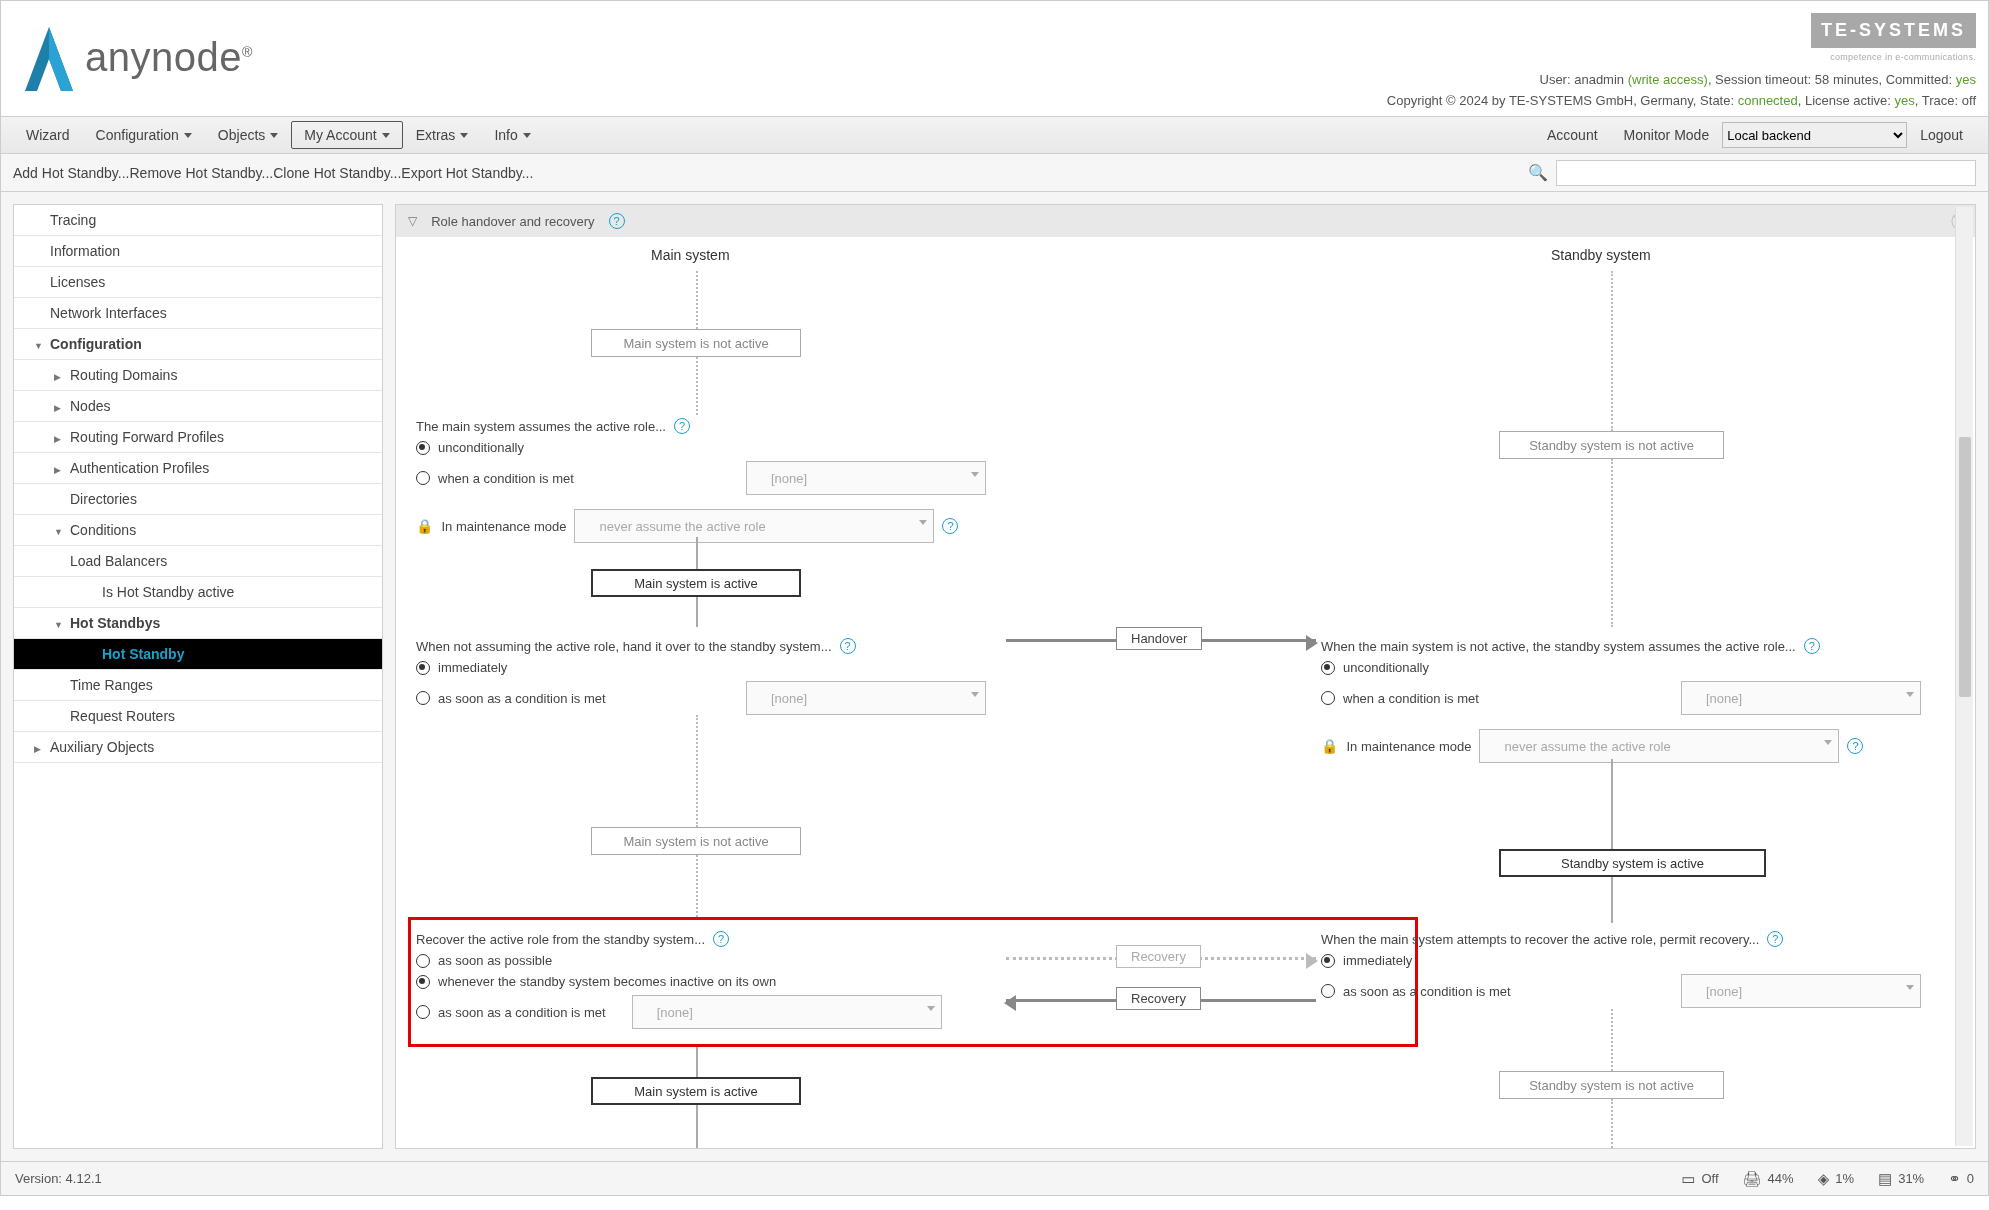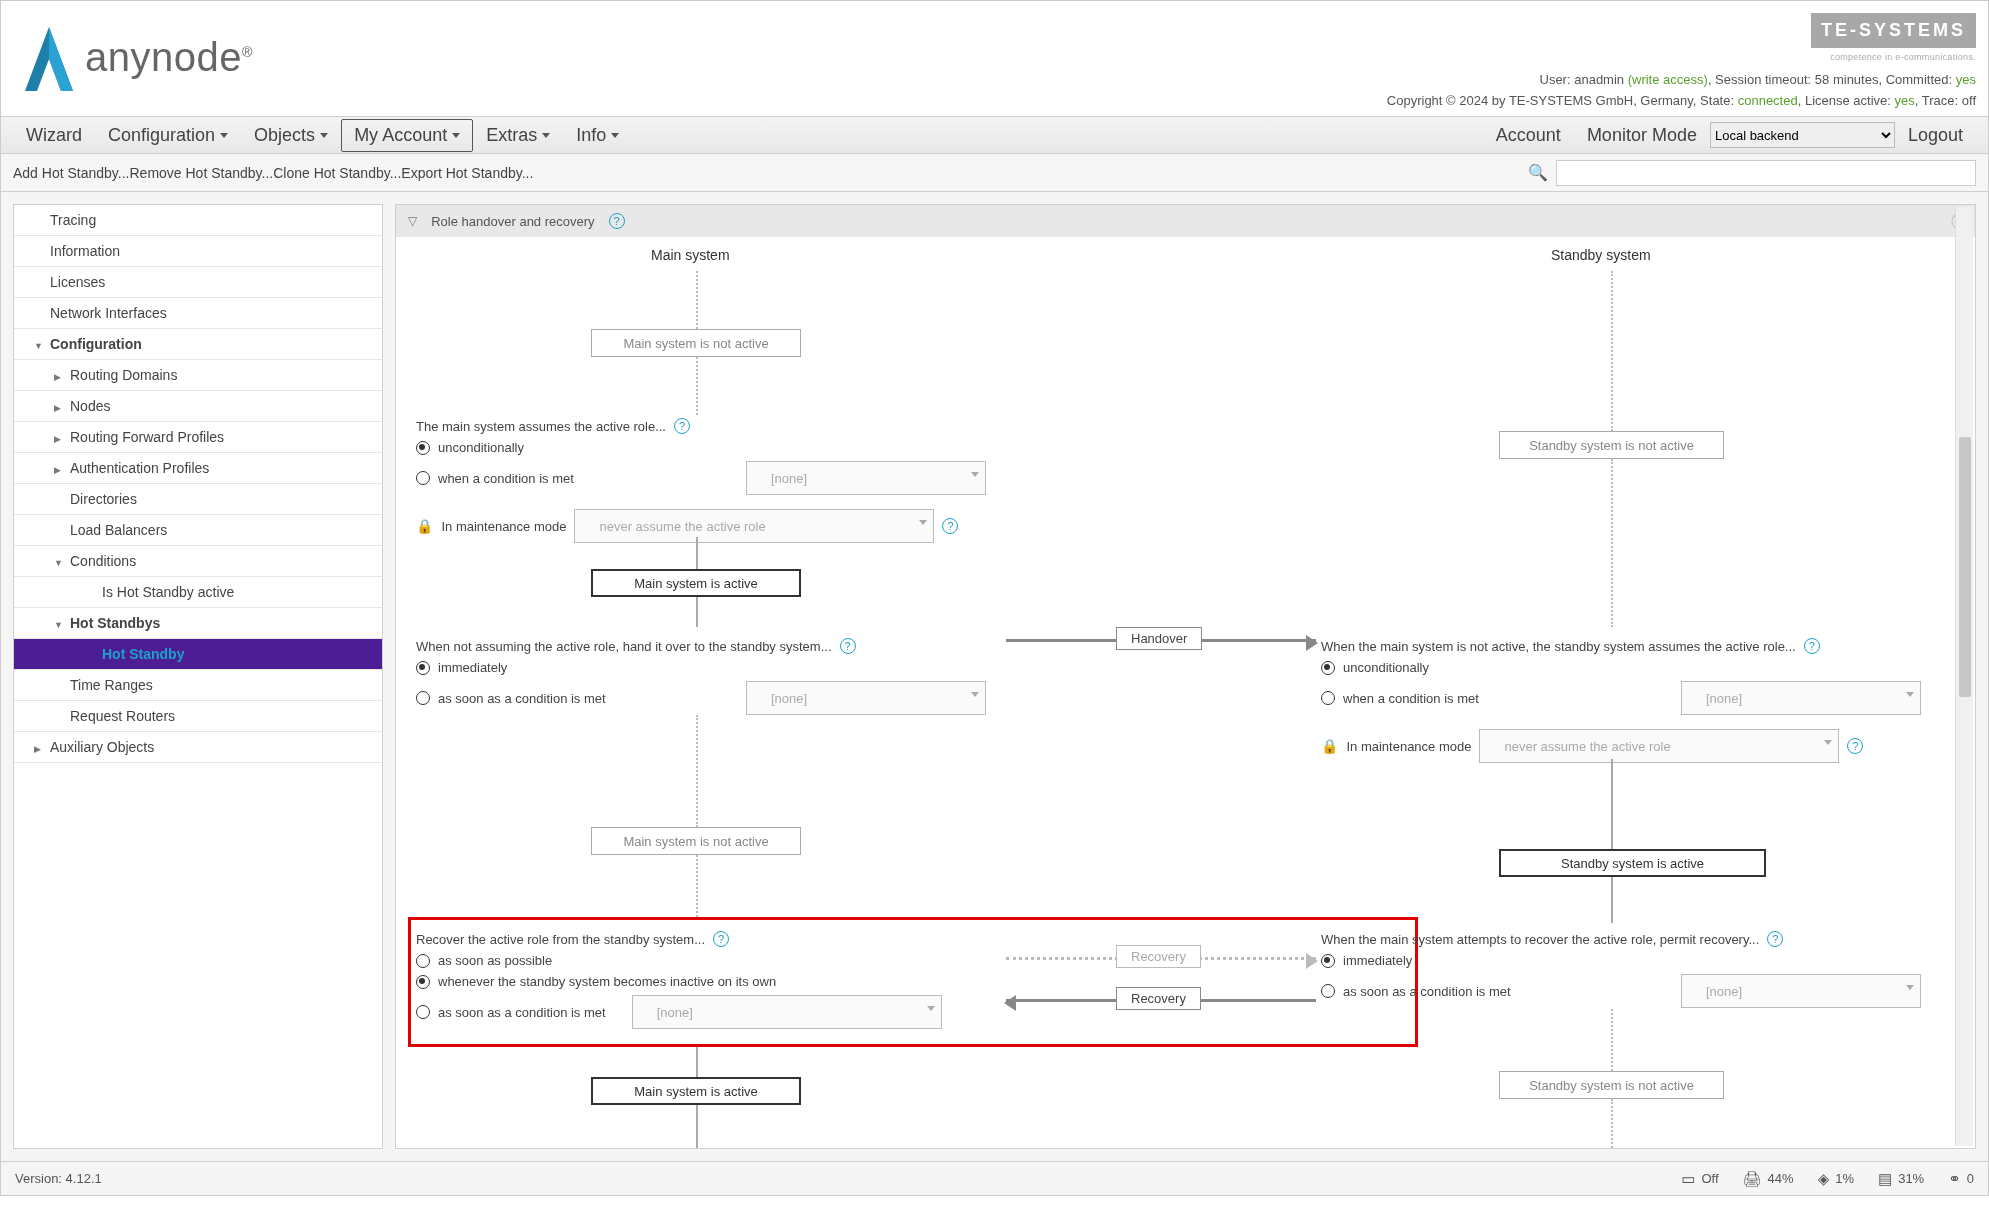--- a/index.html
+++ b/index.html
@@ -10,40 +10,40 @@
   .logo { position:absolute; left:18px; top:18px; display:flex; align-items:flex-start; }
   .logo svg { display:block; }
   .logotext { font-size:40px; color:#666; margin-left:6px; font-weight:300; letter-spacing:0.5px; position:relative; top:16px;}
   .logotext sup{ font-size:14px; vertical-align:super;}
   .topright { position:absolute; right:12px; top:12px; text-align:right; font-size:13px; color:#555; line-height:1.6;}
   .te-logo { display:inline-block; background:#a8a8a8; color:#fff; padding:3px 10px; font-size:18px; letter-spacing:3px; font-weight:600;}
   .te-sub { font-size:9px; color:#aaa; letter-spacing:0.3px; margin-top:2px;}
   .green { color:#5a9e2b; }
   
   .menubar { background: linear-gradient(#f3f3f3,#e8e8e8); border-top:1px solid #cfcfcf; border-bottom:1px solid #cfcfcf; height:38px; display:flex; align-items:center; padding:0 12px; color:#444;}
-  .menubar .mitem { padding:5px 12px; cursor:pointer; border:1px solid transparent; display:inline-flex; align-items:center; gap:5px; font-size:18px;}
+  .menubar .mitem { padding:5px 12px; cursor:pointer; border:1px solid transparent; display:inline-flex; align-items:center; gap:5px; font-size:14px;}
   .menubar .mitem.highlight { border:1px solid #555; border-radius:2px;}
   .menubar .spacer{ flex:1; }
   .menubar select { height:26px; width:185px; font-size:13px; border:1px solid #bbb;}
   .caret-down{ width:0;height:0;border-left:4px solid transparent;border-right:4px solid transparent;border-top:5px solid #555;}
   .toolbar { background:#f6f6f6; border-bottom:1px solid #cfcfcf; height:38px; display:flex; align-items:center; padding:0 12px; font-size:14px; color:#444;}
   .toolbar .spacer { flex:1;}
   .search-wrap{ display:flex; align-items:center; gap:8px;}
   .search-wrap input{ height:26px; width:420px; border:1px solid #ccc; padding:0 6px;}
   .search-icon{ color:#888; font-size:16px;}
 
   
   .body { display:flex; background:#f5f5f5; min-height:965px;}
   .left-wrap{ padding:12px 6px 12px 12px;}
   .sidebar{ width:370px; background:#fff; border:1px solid #cfcfcf; height:945px; overflow:auto;}
   .tree-item{ padding:7px 12px 7px 20px; border-bottom:1px solid #e6e6e6; cursor:pointer; color:#444; font-size:14px;}
   .tree-item.indent1{ padding-left:40px;}
   .tree-item.indent2{ padding-left:72px;}
   .tree-item.bold{ font-weight:bold;}
-  .tree-item.active{ background:#4c1d95; color:#1ca0c8; font-weight:bold;}
+  .tree-item.active{ background:#000000; color:#1ca0c8; font-weight:bold;}
   .tree-caret{ display:inline-block; width:10px; margin-right:6px; color:#777; font-size:11px;}
   .tree-caret.right::before{content:"▶"; font-size:9px;}
   .tree-caret.down::before{content:"▼"; font-size:9px;}
   .tree-caret.none::before{content:"";}
 
   .content-wrap{ flex:1; padding:12px 12px 12px 6px; position:relative;}
   .content{ background:#fff; border:1px solid #cfcfcf; height:945px; overflow:auto; position:relative;}
   .section-head{ background:#e8e8e8; padding:7px 12px; display:flex; align-items:center; gap:14px; color:#555; font-size:13px;}
   .section-head .collapse{ color:#777; font-size:12px;}
   .help{ display:inline-flex; width:16px; height:16px; border:1px solid #1ca0c8; color:#1ca0c8; border-radius:50%; align-items:center; justify-content:center; font-size:11px; cursor:pointer;}
@@ -178,22 +178,22 @@
           <div class="tree-item indent0"><span class="tree-caret none"></span><span>Tracing</span></div>
           <div class="tree-item indent0"><span class="tree-caret none"></span><span>Information</span></div>
           <div class="tree-item indent0"><span class="tree-caret none"></span><span>Licenses</span></div>
           <div class="tree-item indent0"><span class="tree-caret none"></span><span>Network Interfaces</span></div>
           <div class="tree-item indent0 bold"><span class="tree-caret down"></span><span>Configuration</span></div>
           <div class="tree-item indent1"><span class="tree-caret right"></span><span>Routing Domains</span></div>
           <div class="tree-item indent1"><span class="tree-caret right"></span><span>Nodes</span></div>
           <div class="tree-item indent1"><span class="tree-caret right"></span><span>Routing Forward Profiles</span></div>
           <div class="tree-item indent1"><span class="tree-caret right"></span><span>Authentication Profiles</span></div>
           <div class="tree-item indent1"><span class="tree-caret none"></span><span>Directories</span></div>
+          <div class="tree-item indent1"><span class="tree-caret down"></span><span>Conditions</span></div>
           <div class="tree-item indent1"><span class="tree-caret none"></span><span>Load Balancers</span></div>
-          <div class="tree-item indent1"><span class="tree-caret down"></span><span>Conditions</span></div>
           <div class="tree-item indent2"><span class="tree-caret none"></span><span>Is Hot Standby active</span></div>
           <div class="tree-item indent1 bold"><span class="tree-caret down"></span><span>Hot Standbys</span></div>
           <div class="tree-item indent2 active"><span class="tree-caret none"></span><span>Hot Standby</span></div>
           <div class="tree-item indent1"><span class="tree-caret none"></span><span>Time Ranges</span></div>
           <div class="tree-item indent1"><span class="tree-caret none"></span><span>Request Routers</span></div>
           <div class="tree-item indent0"><span class="tree-caret right"></span><span>Auxiliary Objects</span></div>
         </div>
     </div>
 
     <div class="content-wrap">

